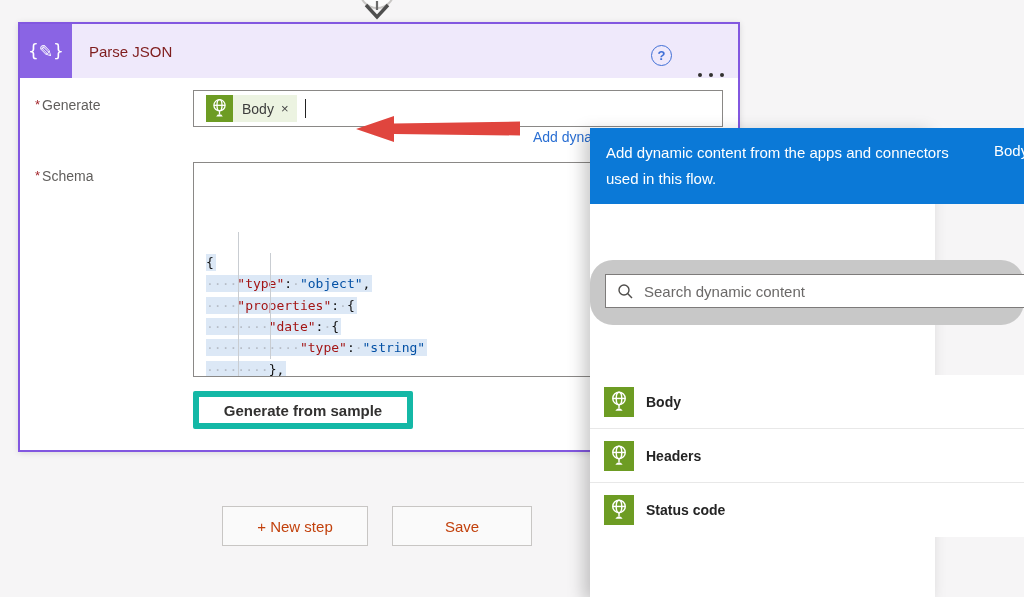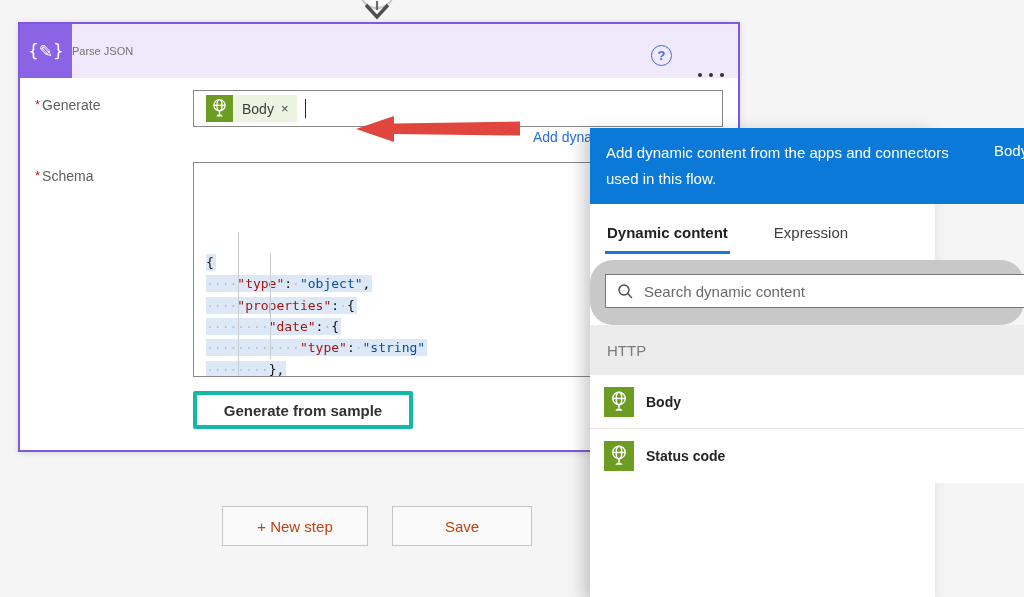--- a/index.html
+++ b/index.html
@@ -29,22 +29,22 @@
   .card-header {
     left: 0; top: 0; right: 0; height: 54px;
     background: #efe9fb; display: flex; align-items: stretch;
   }
   .card-icon {
     width: 52px; background: #8a64e4; color: #fff;
     display: flex; align-items: center; justify-content: center;
     font-family: "DejaVu Sans", sans-serif; font-size: 17px;
   }
   .card-title {
-    display: flex; align-items: center; 
-    font-size: 11px; color: #737373;
+    display: flex; align-items: center; padding-left: 17px;
+    font-size: 15px; color: #7f1d1d;
   }
   .help-btn {
     right: 66px; top: 21px; width: 21px; height: 21px;
     border: 1.6px solid #3f6fd6; border-radius: 50%;
     color: #3f6fd6; font-size: 13px; font-weight: bold;
     display: flex; align-items: center; justify-content: center;
     cursor: pointer;
   }
   .ellipsis-btn { right: 14px; top: 49px; display: flex; gap: 7px; cursor: pointer; }
   .ellipsis-btn i { width: 4px; height: 4px; border-radius: 50%; background: #323130; }
@@ -88,21 +88,21 @@
   .tok-ws    { color: #b6bdc7; }
   .tok-key   { color: #a31515; }
   .tok-str   { color: #0451a5; }
   .tok-punct { color: #111111; }
   .indent-guide { position: absolute; width: 1px; background: #c9cdd2; }
   .guide-1 { left: 44px; top: 69px;  height: 148px; }
   .guide-2 { left: 76px; top: 90px;  height: 106px; }
 
   .generate-btn {
     left: 173px; top: 367px; width: 220px; height: 38px;
-    background: #fff; border: 4px solid #14b8a6; border-radius: 2px;
+    background: #fff; border: 6px solid #14b8a6; border-radius: 2px;
     font-size: 15px; font-weight: bold; color: #323130;
     display: flex; align-items: center; justify-content: center;
     cursor: pointer;
   }
 
   
   .footer-btn {
     height: 40px; background: #fafafa; border: 1px solid #c8c6c4;
     font-size: 15px; color: #c2410c;
     display: flex; align-items: center; justify-content: center;
@@ -215,36 +215,31 @@
   <div class="abs generate-btn">Generate from sample</div>
 </div>
 
 <div class="abs footer-btn new-step-btn">+ New step</div>
 <div class="abs footer-btn save-btn">Save</div>
 
 <div class="abs panel">
   <div class="abs panel-banner">Add dynamic content from the apps and connectors used in this flow.</div>
   <div class="abs hide-link">Body</div>
 
-  <div class="abs tabs" id="panel-tabs">
-      <span class="tab active">Dynamic content</span>
-      <span class="tab">Expression</span>
-    </div>
 
   <div class="abs search-band">
     <div class="search-input">
       <svg width="17" height="17" viewBox="0 0 17 17">
         <circle cx="7" cy="7" r="5" stroke="#4f4d4b" stroke-width="1.4" fill="none"></circle>
         <path d="M10.6 10.6 L15 15" stroke="#4f4d4b" stroke-width="1.4"></path>
       </svg>
       <span class="search-placeholder">Search dynamic content</span>
     </div>
   </div>
 
-  <div class="abs section-header">HTTP</div>
 
   <div class="abs dc-list" id="dc-list">
       <div class="dc-item">
         <span class="dc-icon">
   <svg viewBox="0 0 27 27" width="100%" height="100%">
     <g stroke="#ffffff" stroke-width="1.3" fill="none">
       <circle cx="13.5" cy="10.3" r="5.6"></circle>
       <ellipse cx="13.5" cy="10.3" rx="2.5" ry="5.6"></ellipse>
       <path d="M7.9 10.3 H19.1"></path>
       <path d="M13.5 15.9 V19.6"></path>
@@ -259,16 +254,30 @@
   <svg viewBox="0 0 27 27" width="100%" height="100%">
     <g stroke="#ffffff" stroke-width="1.3" fill="none">
       <circle cx="13.5" cy="10.3" r="5.6"></circle>
       <ellipse cx="13.5" cy="10.3" rx="2.5" ry="5.6"></ellipse>
       <path d="M7.9 10.3 H19.1"></path>
       <path d="M13.5 15.9 V19.6"></path>
     </g>
     <path d="M10.2 21.4 H16.8 L15.2 19.6 H11.8 Z" fill="#ffffff"></path>
   </svg>
 </span>
+        <span class="dc-label">Headers</span>
+      </div>
+      <div class="dc-item">
+        <span class="dc-icon">
+  <svg viewBox="0 0 27 27" width="100%" height="100%">
+    <g stroke="#ffffff" stroke-width="1.3" fill="none">
+      <circle cx="13.5" cy="10.3" r="5.6"></circle>
+      <ellipse cx="13.5" cy="10.3" rx="2.5" ry="5.6"></ellipse>
+      <path d="M7.9 10.3 H19.1"></path>
+      <path d="M13.5 15.9 V19.6"></path>
+    </g>
+    <path d="M10.2 21.4 H16.8 L15.2 19.6 H11.8 Z" fill="#ffffff"></path>
+  </svg>
+</span>
         <span class="dc-label">Status code</span>
       </div>
     </div>
 </div>
 
 </body></html>

